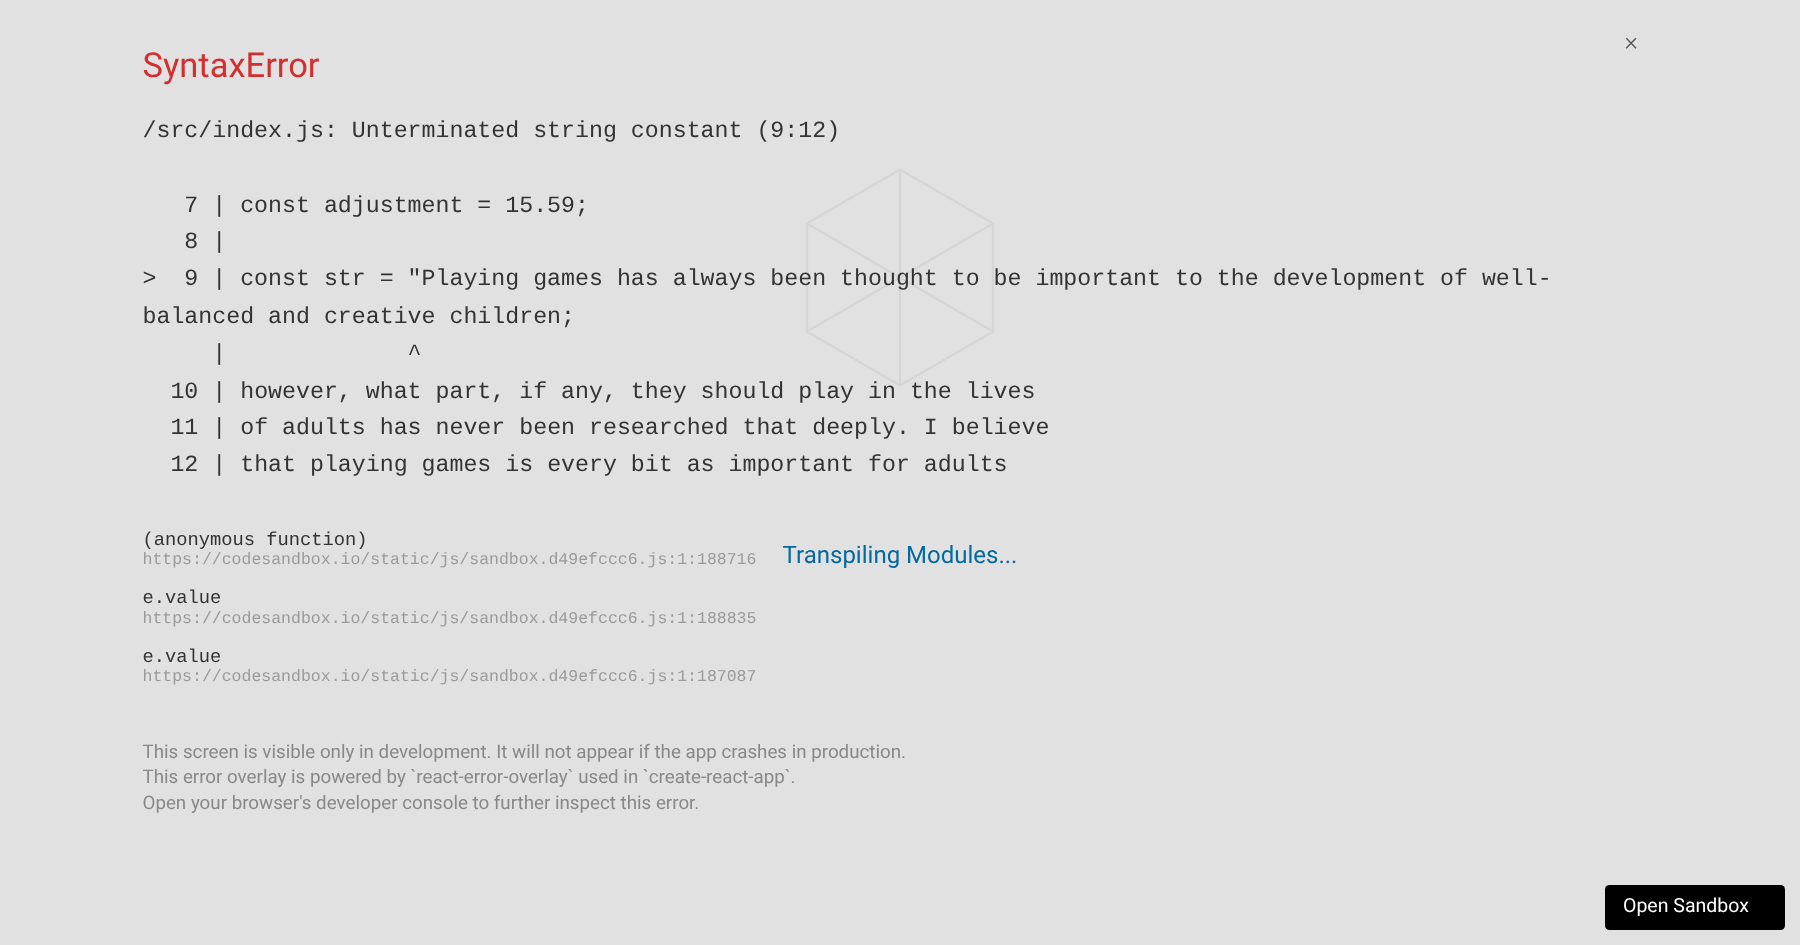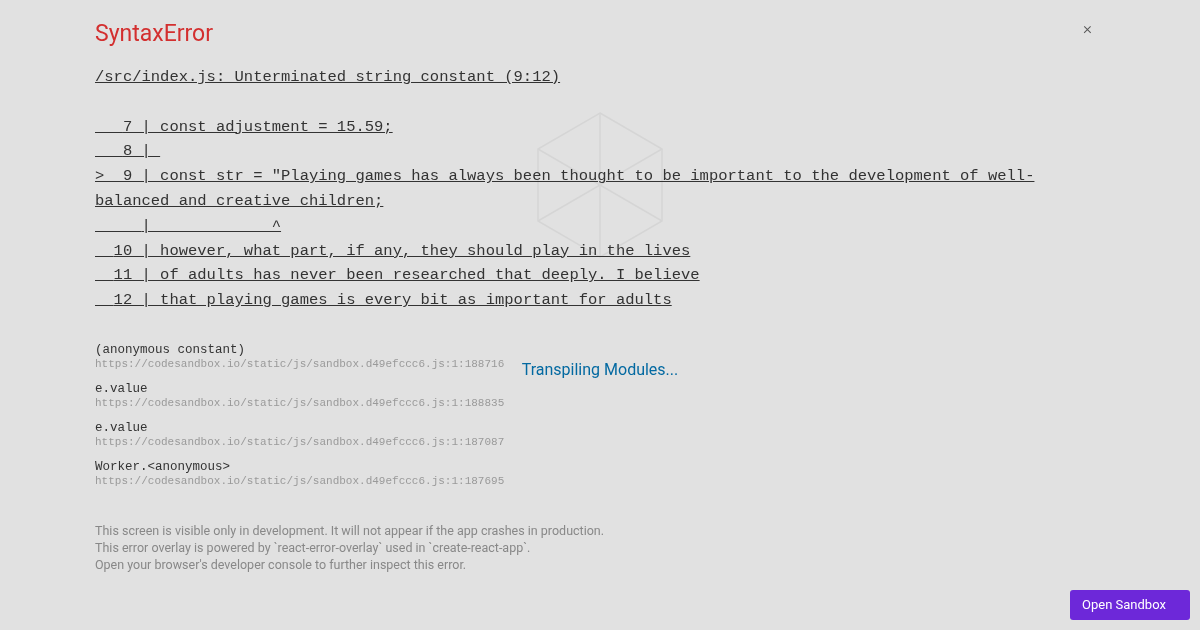--- a/index.html
+++ b/index.html
@@ -29,21 +29,21 @@
       top: 360px;
       left: 50%;
       transform: translateX(-50%);
       color: #0369a1;
       font-size: 16px;
       z-index: 0;
     }
     .overlay {
       position: relative;
       z-index: 1;
-      padding: 20px 95px 0 95px;
+      padding: 30px 95px 0 95px;
     }
     .error-title {
       color: #d32f2f;
       font-size: 23px;
       font-weight: 400;
       margin-bottom: 18px;
     }
     .close-button {
       position: absolute;
       top: 20px;
@@ -56,21 +56,20 @@
       z-index: 2;
     }
     .code-block {
       font-family: Consolas, Monaco, "Courier New", monospace;
       font-size: 15.5px;
       line-height: 1.6;
       color: #333;
       white-space: pre-wrap;
       word-wrap: break-word;
       margin-bottom: 30px;
-      text-decoration: underline;
     }
     .stack-trace {
       margin-top: 18px;
     }
     .stack-frame {
       margin-bottom: 12px;
     }
     .stack-fn {
       font-family: Consolas, Monaco, "Courier New", monospace;
       font-size: 12.5px;
@@ -87,21 +86,21 @@
     }
     .footer-line {
       font-size: 12.5px;
       color: #888;
       line-height: 1.35;
     }
     .open-sandbox {
       position: absolute;
       bottom: 10px;
       right: 10px;
-      background: #6d28d9;
+      background: #000000;
       color: #fff;
       font-size: 13px;
       padding: 7px 12px;
       border-radius: 3px;
       cursor: pointer;
       line-height: 1.25;
       width: 120px;
       z-index: 2;
       font-family: -apple-system, BlinkMacSystemFont, "Segoe UI", Roboto, sans-serif;
     }
@@ -131,34 +130,30 @@
 <span>   7 | const adjustment = 15.59;</span>
 <span>   8 | </span>
 <span>&gt;  9 | const str = "Playing games has always been thought to be important to the development of well-balanced and creative children;</span>
 <span>     |             ^</span>
 <span>  10 | however, what part, if any, they should play in the lives</span>
 <span>  11 | of adults has never been researched that deeply. I believe</span>
 <span>  12 | that playing games is every bit as important for adults</span></div>
 
   <div class="stack-trace">
     <div class="stack-frame">
-      <div class="stack-fn">(anonymous constant)</div>
+      <div class="stack-fn">(anonymous function)</div>
       <div class="stack-loc">https://codesandbox.io/static/js/sandbox.d49efccc6.js:1:188716</div>
     </div>
     <div class="stack-frame">
       <div class="stack-fn">e.value</div>
       <div class="stack-loc">https://codesandbox.io/static/js/sandbox.d49efccc6.js:1:188835</div>
     </div>
     <div class="stack-frame">
       <div class="stack-fn">e.value</div>
       <div class="stack-loc">https://codesandbox.io/static/js/sandbox.d49efccc6.js:1:187087</div>
-    </div>
-    <div class="stack-frame">
-      <div class="stack-fn">Worker.&lt;anonymous&gt;</div>
-      <div class="stack-loc">https://codesandbox.io/static/js/sandbox.d49efccc6.js:1:187695</div>
     </div>
   </div>
 
   <div class="footer-notes">
     <div class="footer-line">This screen is visible only in development. It will not appear if the app crashes in production.</div>
     <div class="footer-line">This error overlay is powered by `react-error-overlay` used in `create-react-app`.</div>
     <div class="footer-line">Open your browser's developer console to further inspect this error.</div>
   </div>
 </div>
 

